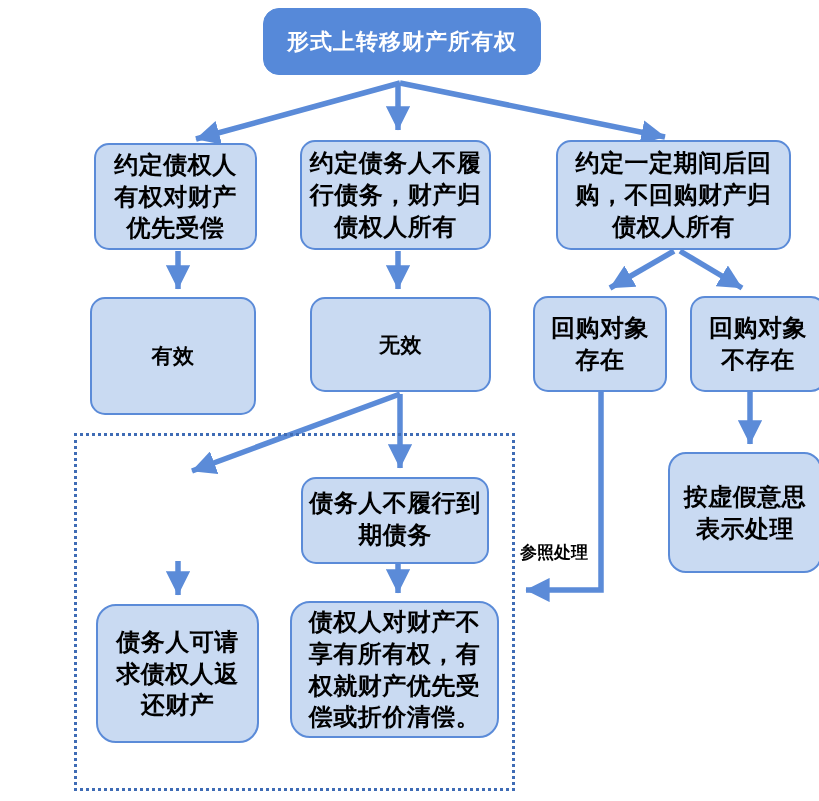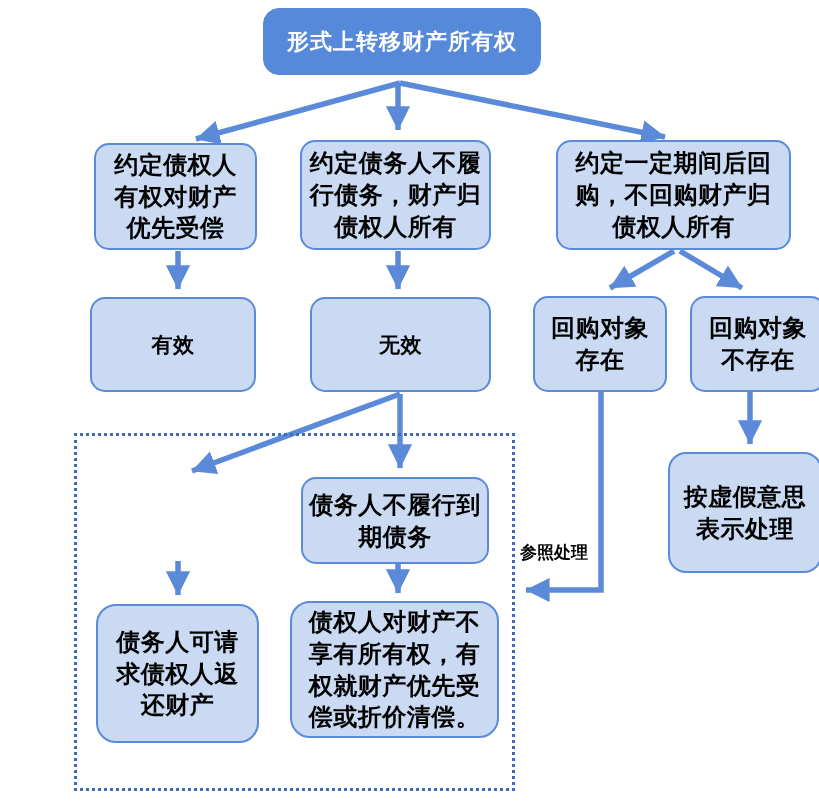--- a/index.html
+++ b/index.html
@@ -105,35 +105,35 @@
 优先受偿</div>
 
   <div class="node" style="left:272px; top:140px; width:191px; height:110px;">约定债务人不履
 行债务，财产归
 债权人所有</div>
 
   <div class="node" style="left:528px; top:140px; width:235px; height:110px;">约定一定期间后回
 购，不回购财产归
 债权人所有</div>
 
-  <div class="node" style="left:62px; top:297px; width:166px; height:95px; font-size:21px;">有效</div>
+  <div class="node" style="left:62px; top:297px; width:166px; height:118px; font-size:21px;">有效</div>
 
   <div class="node" style="left:282px; top:297px; width:181px; height:95px; font-size:21px;">无效</div>
 
   <div class="node" style="left:505px; top:296px; width:134px; height:96px;">回购对象
 存在</div>
 
   <div class="node" style="left:662px; top:296px; width:136px; height:96px;">回购对象
 不存在</div>
 
   <div class="node" style="left:640px; top:452px; width:154px; height:121px; border-radius:18px;">按虚假意思
 表示处理</div>
 
 
-  <div class="node" style="left:273px; top:477px; width:188px; height:87px;">债务人不履行到
+  <div class="node" style="left:273px; top:477px; width:188px; height:87px;font-family:Liberation Mono, monospace;">债务人不履行到
 期债务</div>
 
   <div class="node" style="left:262px; top:601px; width:209px; height:137px; border-radius:20px;">债权人对财产不
 享有所有权，有
 权就财产优先受
 偿或折价清偿。</div>
 
   <div class="node" style="left:68px; top:604px; width:163px; height:139px; border-radius:20px;">债务人可请
 求债权人返
 还财产</div>

